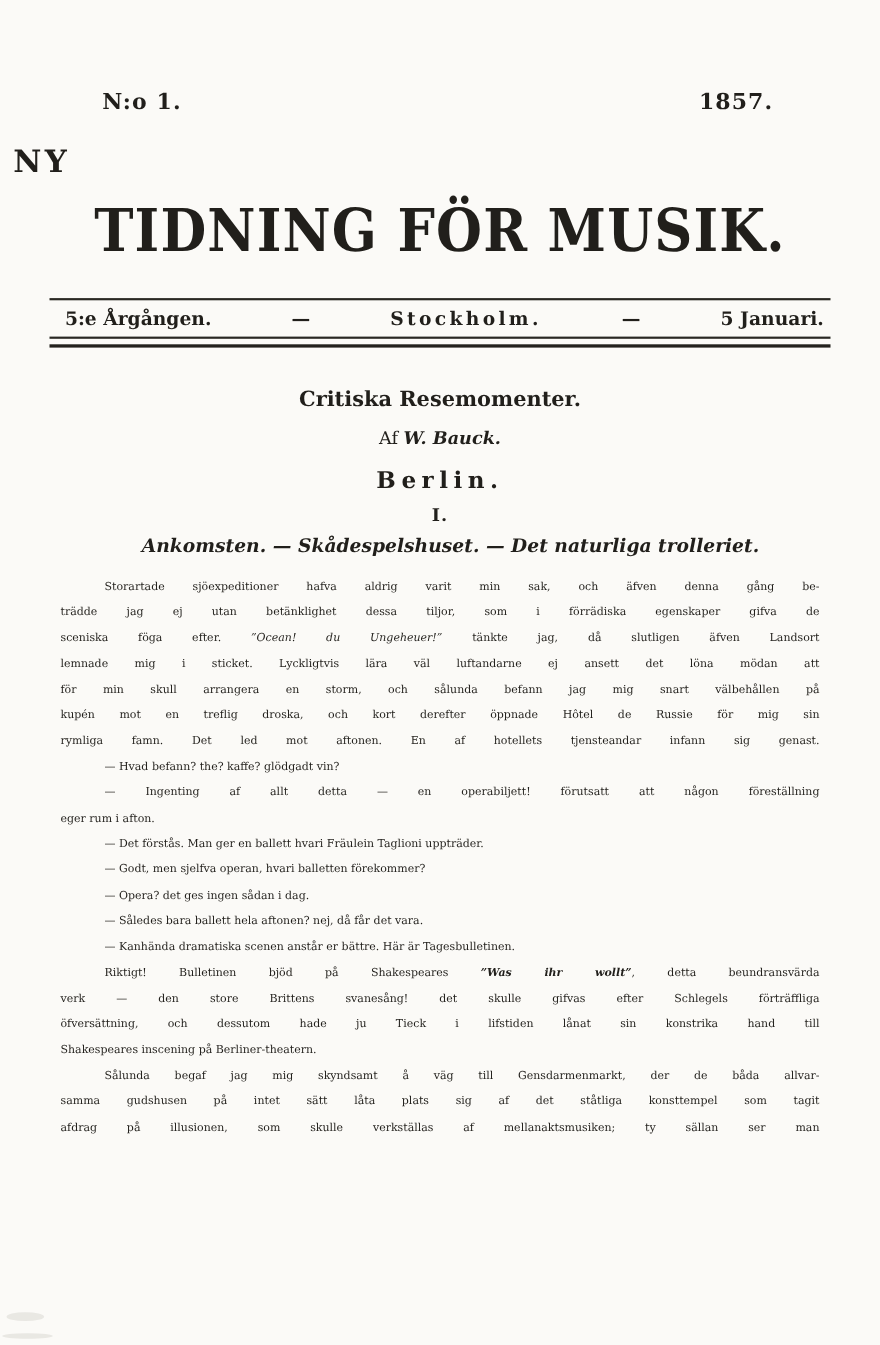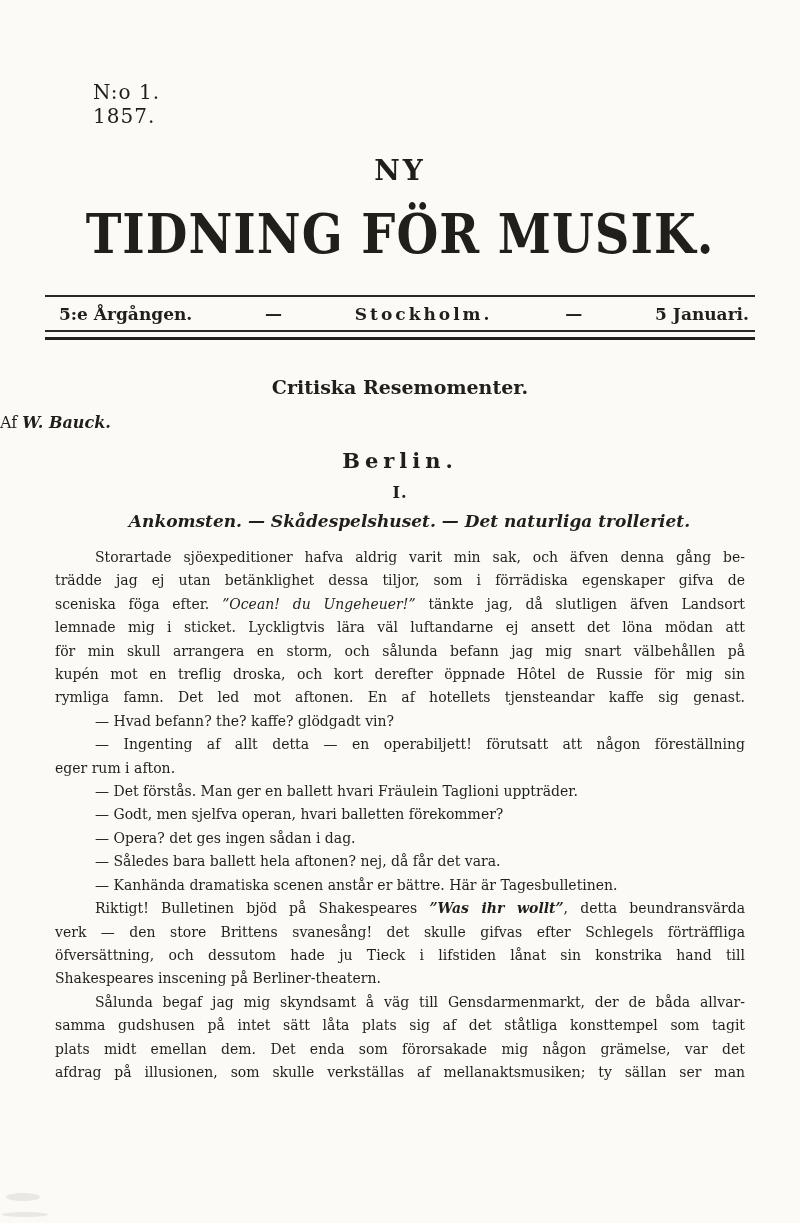--- a/index.html
+++ b/index.html
@@ -9,26 +9,26 @@
     font-family:"DejaVu Serif","Liberation Serif",serif;
     color:#211f1b;
     -webkit-font-smoothing:antialiased;
   }
   .page{width:800px;height:1223px;position:relative;}
 
   
   .corner-row{
     display:flex;justify-content:space-between;
     padding:80px 97px 0 93px;
-    font-weight:normal;font-size:20px;letter-spacing:1px;flex-direction:column;
+    font-weight:bold;font-size:20px;letter-spacing:1px;
   }
   
   .ny{
-    text-align:center;margin-top:26px;
-    font-weight:bold;font-size:28px;letter-spacing:3px;
+    text-align:left;margin-top:26px;
+    font-weight:bold;font-size:28px;letter-spacing:3px;padding-left:12px;
   }
   
   .title{
     text-align:center;margin:16px 0 0 0;
     font-weight:bold;font-size:48px;letter-spacing:1px;
     transform:scaleY(1.12);transform-origin:top center;
   }
 
   
   .masthead{width:710px;margin:36px auto 0 auto;}
@@ -40,36 +40,36 @@
   }
   .mast-city{letter-spacing:3px;}
   .mast-dash{font-weight:bold;letter-spacing:0;}
   .rule-double{height:5px;border-top:2px solid #2a2823;border-bottom:3px solid #23211d;}
 
   
   .art-title{
     text-align:center;margin:36px 0 0 0;
     font-weight:bold;font-size:19px;
   }
-  .byline{margin-top:15px;font-size:16px;}
+  .byline{text-align:center;margin-top:15px;font-size:16px;}
   .byline .auth{font-style:italic;font-weight:bold;}
   .berlin{
     text-align:center;margin:16px 0 0 0;
     font-weight:bold;font-size:21px;letter-spacing:5px;
   }
   .numeral{text-align:center;margin-top:10px;font-weight:bold;font-size:16px;letter-spacing:1px;}
   .subtitle{
     text-align:center;margin-top:9px;
     font-style:italic;font-weight:bold;font-size:17px;margin-left:19px;
   }
 
   
   .body-block{
     width:690px;margin:15px auto 16px auto;
-    font-size:14px;line-height:23.4px;
+    font-size:10px;line-height:23.4px;
   }
   .line{white-space:normal;}
   .line.ind{text-indent:40px;}
   .line.just{text-align:justify;text-align-last:justify;}
   .line i{font-style:italic;}
   .line b{font-weight:bold;}
 
   
   .smudge{position:absolute;background:#d8d5cf;border-radius:50%;opacity:.5;}
   .s1{left:6px;bottom:22px;width:34px;height:8px;}
@@ -115,35 +115,34 @@
 
     <div class="subtitle">Ankomsten. — Skådespelshuset. — Det naturliga trolleriet.</div>
 
     <div class="body-block">
         <div class="line ind just">Storartade sjöexpeditioner hafva aldrig varit min sak, och äfven denna gång be-</div>
         <div class="line just">trädde jag ej utan betänklighet dessa tiljor, som i förrädiska egenskaper gifva de</div>
         <div class="line just">sceniska föga efter. <i>”Ocean! du Ungeheuer!”</i> tänkte jag, då slutligen äfven Landsort</div>
         <div class="line just">lemnade mig i sticket. Lyckligtvis lära väl luftandarne ej ansett det löna mödan att</div>
         <div class="line just">för min skull arrangera en storm, och sålunda befann jag mig snart välbehållen på</div>
         <div class="line just">kupén mot en treflig droska, och kort derefter öppnade Hôtel de Russie för mig sin</div>
-        <div class="line just">rymliga famn. Det led mot aftonen. En af hotellets tjensteandar kaffe sig genast.</div>
+        <div class="line just">rymliga famn. Det led mot aftonen. En af hotellets tjensteandar infann sig genast.</div>
         <div class="line ind">— Hvad befann? the? kaffe? glödgadt vin?</div>
         <div class="line ind just">— Ingenting af allt detta — en operabiljett! förutsatt att någon föreställning</div>
         <div class="line">eger rum i afton.</div>
         <div class="line ind">— Det förstås. Man ger en ballett hvari Fräulein Taglioni uppträder.</div>
         <div class="line ind">— Godt, men sjelfva operan, hvari balletten förekommer?</div>
         <div class="line ind">— Opera? det ges ingen sådan i dag.</div>
         <div class="line ind">— Således bara ballett hela aftonen? nej, då får det vara.</div>
         <div class="line ind">— Kanhända dramatiska scenen anstår er bättre. Här är Tagesbulletinen.</div>
         <div class="line ind just">Riktigt! Bulletinen bjöd på Shakespeares <b><i>”Was ihr wollt”</i></b>, detta beundransvärda</div>
         <div class="line just">verk — den store Brittens svanesång! det skulle gifvas efter Schlegels förträffliga</div>
         <div class="line just">öfversättning, och dessutom hade ju Tieck i lifstiden lånat sin konstrika hand till</div>
         <div class="line">Shakespeares inscening på Berliner-theatern.</div>
         <div class="line ind just">Sålunda begaf jag mig skyndsamt å väg till Gensdarmenmarkt, der de båda allvar-</div>
         <div class="line just">samma gudshusen på intet sätt låta plats sig af det ståtliga konsttempel som tagit</div>
-        <div class="line just">plats midt emellan dem. Det enda som förorsakade mig någon grämelse, var det</div>
         <div class="line just">afdrag på illusionen, som skulle verkställas af mellanaktsmusiken; ty sällan ser man</div>
       </div>
   </div>
 
   <div class="smudge s1"></div>
   <div class="smudge s2"></div>
 </div>
 
 </body></html>

